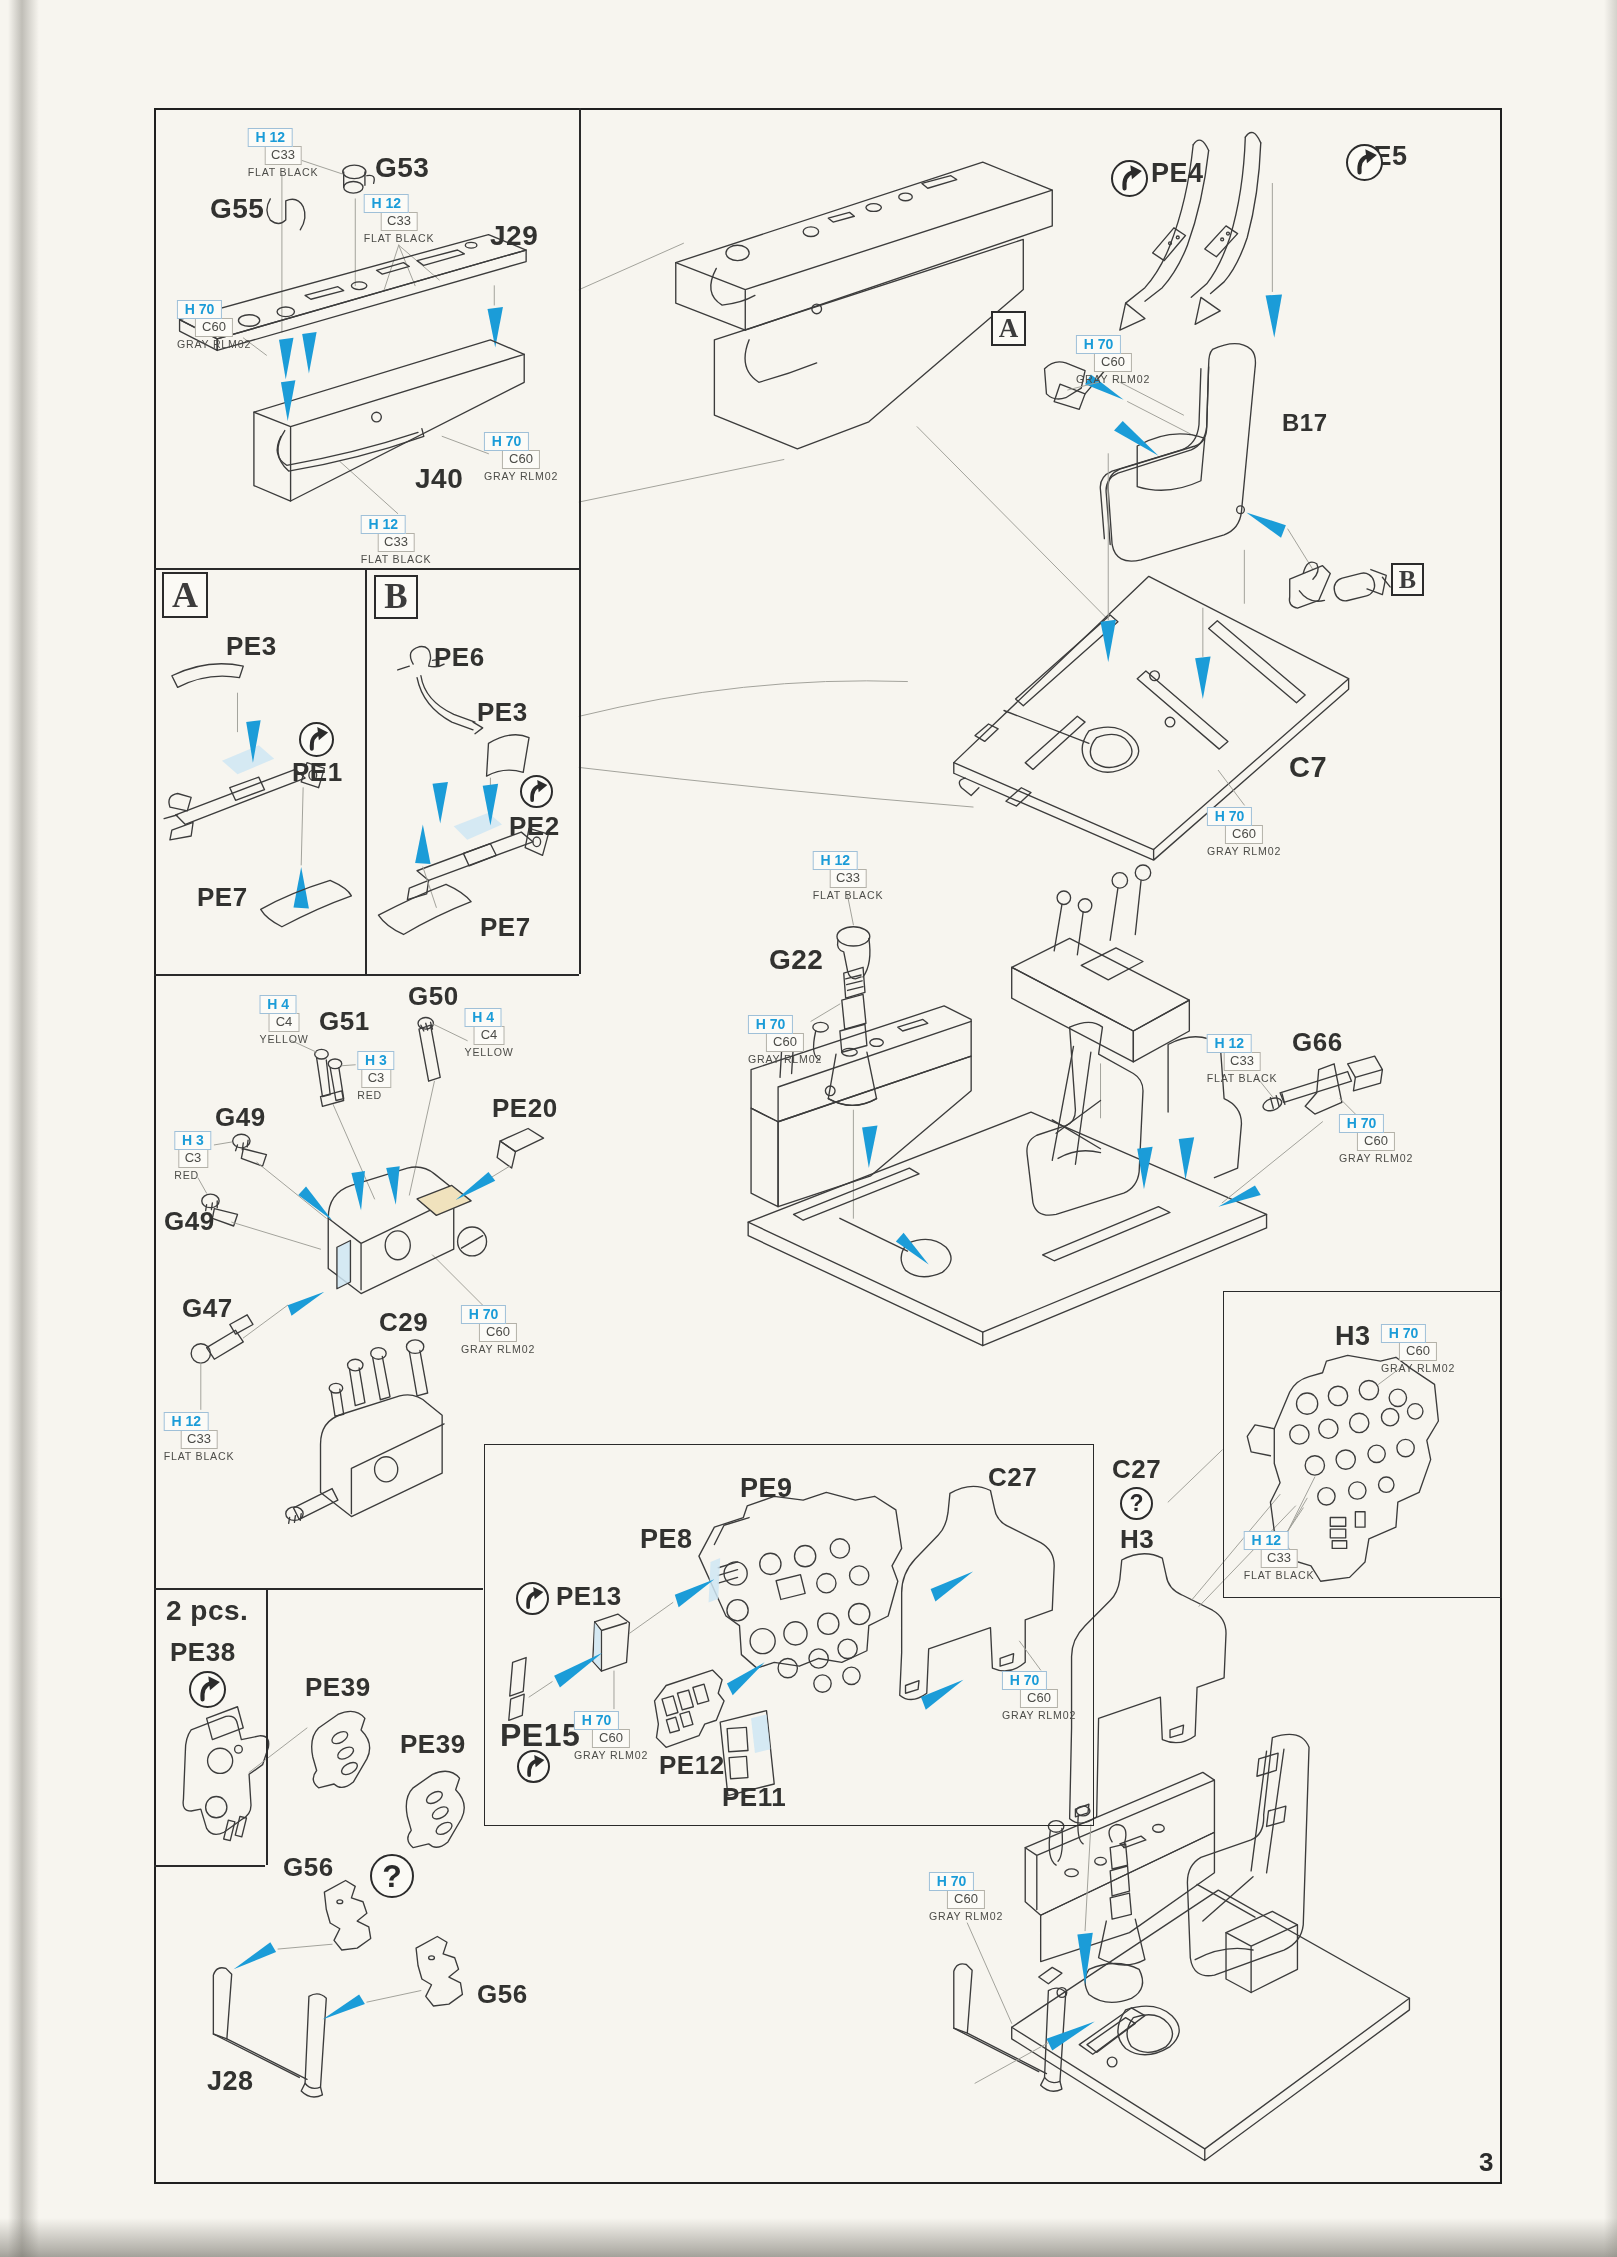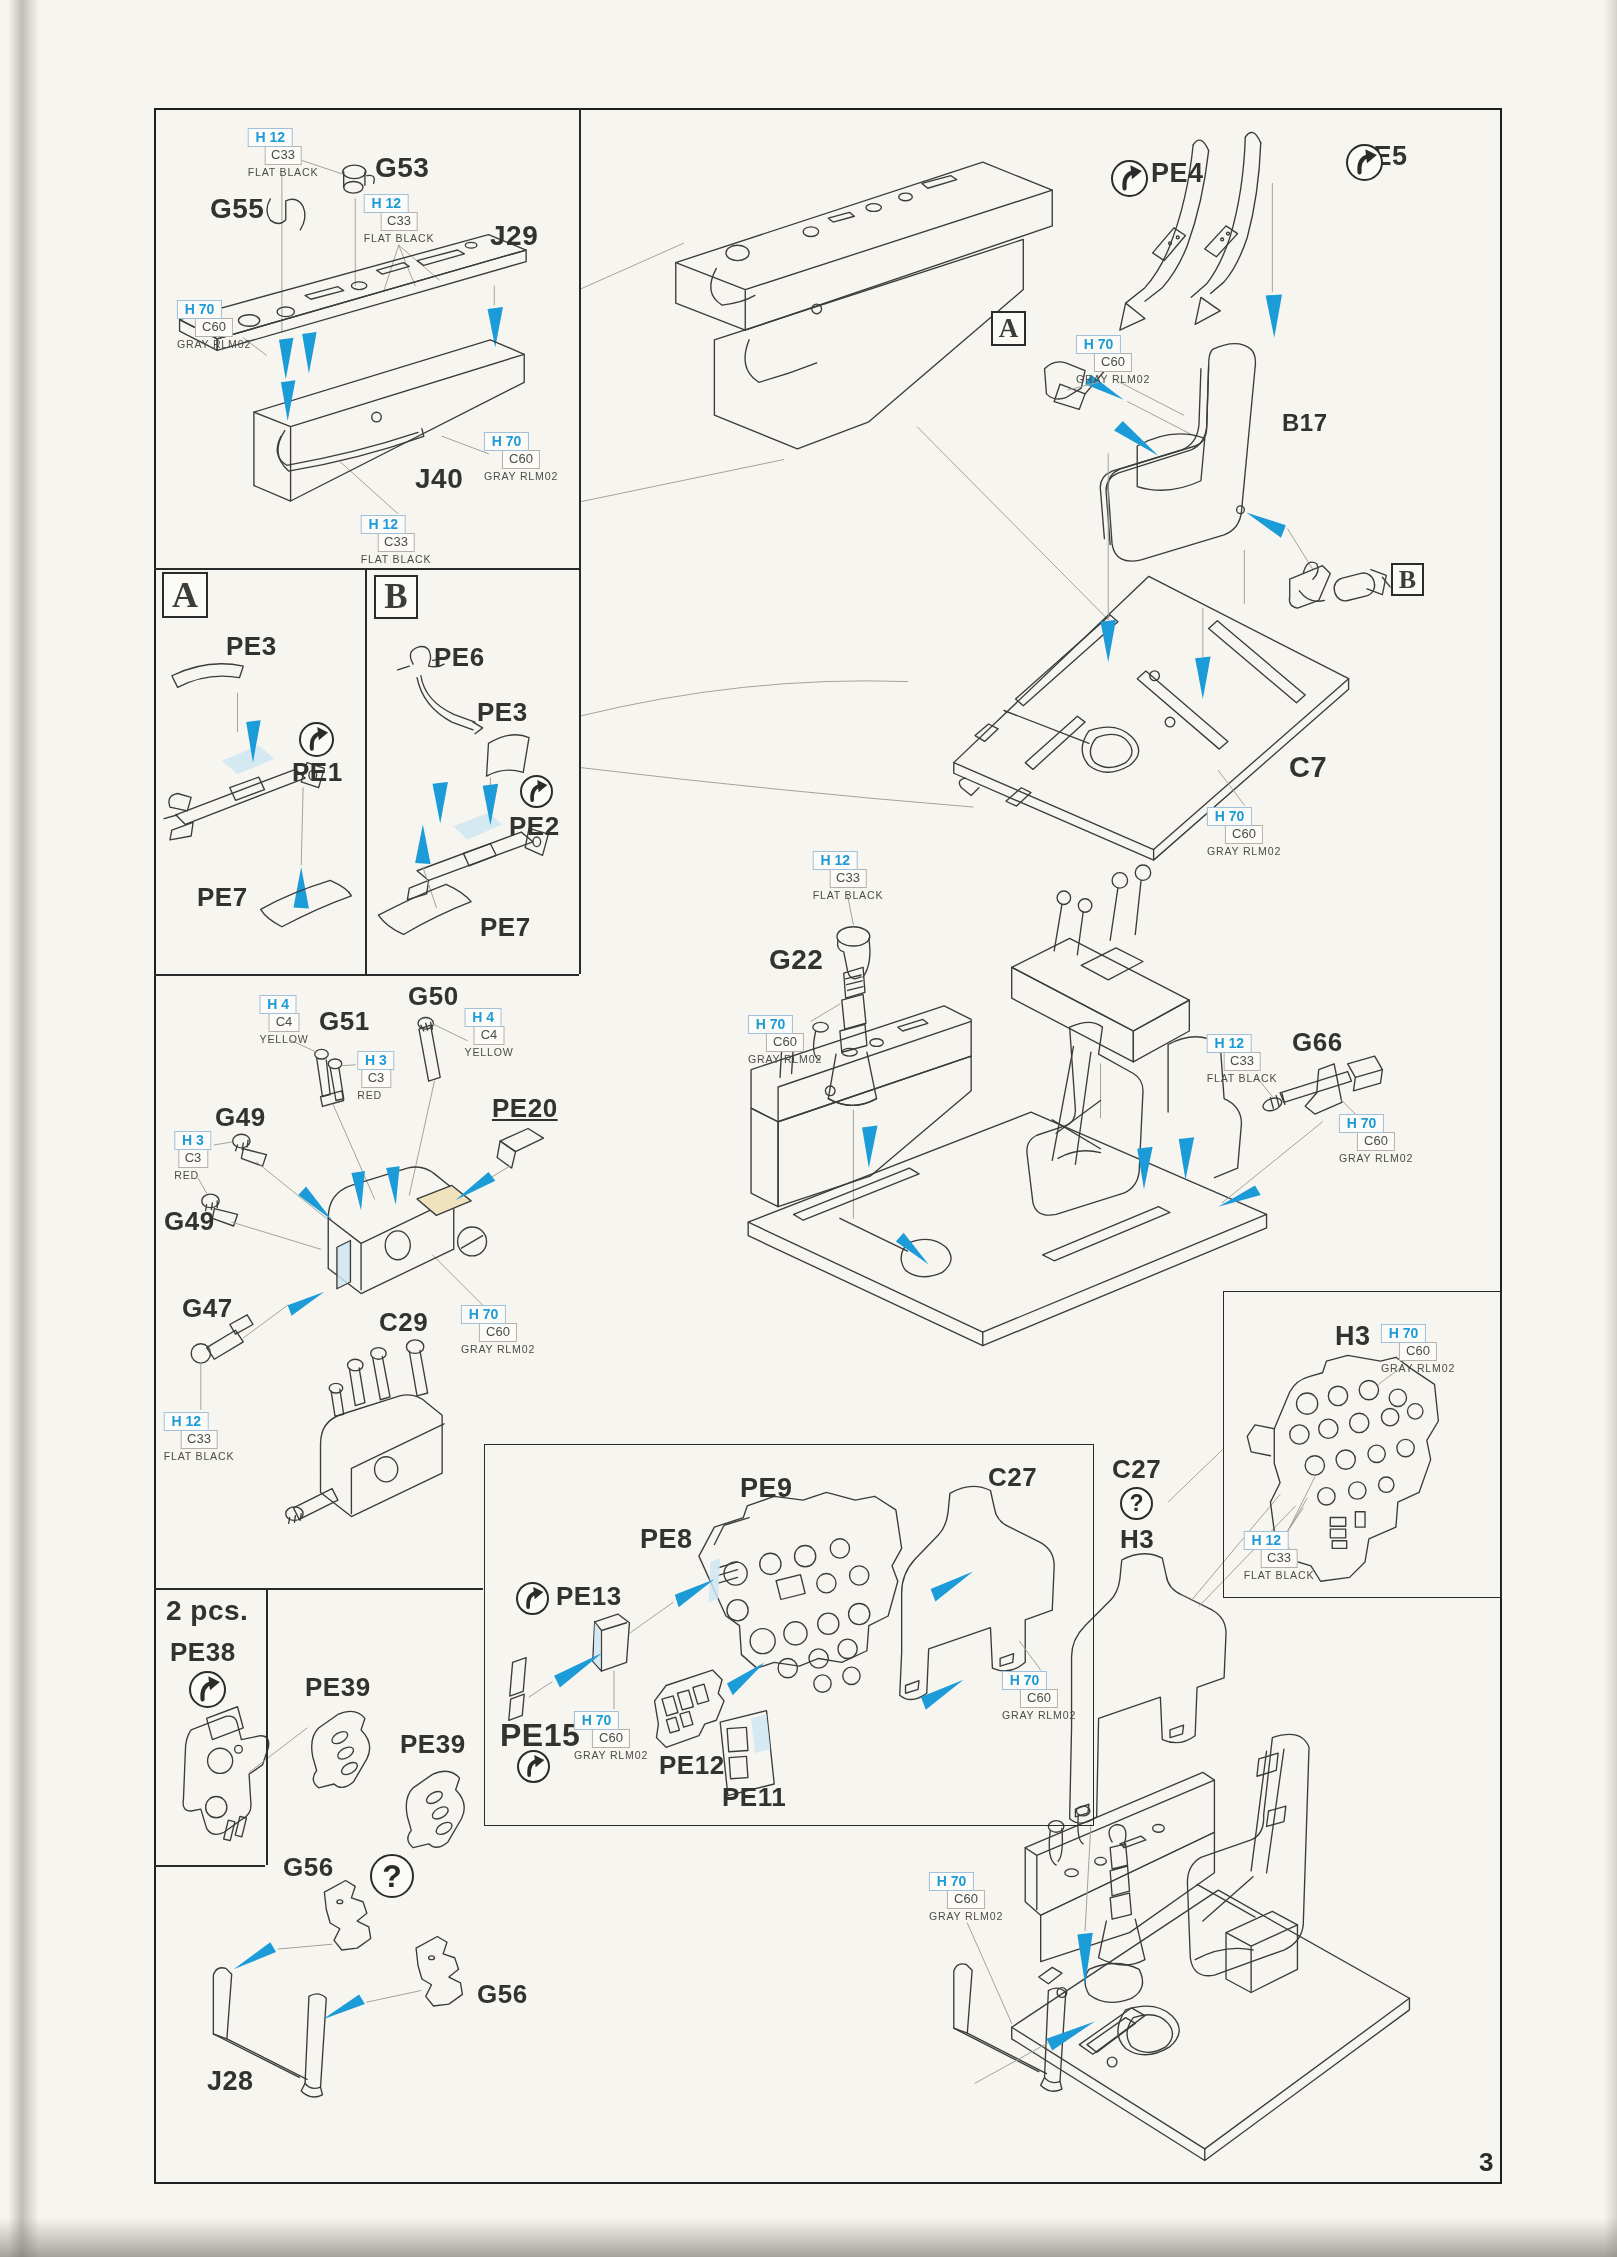--- a/index.html
+++ b/index.html
@@ -534,21 +534,21 @@
     <div class="plabel" style="left: 434px; top: 644px; font-size: 26px;">PE6</div>
     <div class="plabel" style="left: 477px; top: 699px; font-size: 26px;">PE3</div>
     <div class="plabel" style="left: 509px; top: 813px; font-size: 26px;">PE2</div>
     <div class="plabel" style="left: 480px; top: 914px; font-size: 26px;">PE7</div>
     <div class="plabel" style="left: 769px; top: 946px; font-size: 28px;">G22</div>
     <div class="plabel" style="left: 1292px; top: 1029px; font-size: 26px;">G66</div>
     <div class="plabel" style="left: 408px; top: 983px; font-size: 26px;">G50</div>
     <div class="plabel" style="left: 319px; top: 1008px; font-size: 26px;">G51</div>
     <div class="plabel" style="left: 215px; top: 1104px; font-size: 26px;">G49</div>
     <div class="plabel" style="left: 164px; top: 1208px; font-size: 26px;">G49</div>
-    <div class="plabel" style="left: 492px; top: 1095px; font-size: 26px; text-decoration: underline;">PE20</div>
+    <div class="plabel" style="left: 492px; top: 1095px; font-size: 26px;">PE20</div>
     <div class="plabel" style="left: 182px; top: 1295px; font-size: 26px;">G47</div>
     <div class="plabel" style="left: 379px; top: 1309px; font-size: 26px;">C29</div>
     <div class="plabel" style="left: 740px; top: 1475px; font-size: 27px;">PE9</div>
     <div class="plabel" style="left: 640px; top: 1526px; font-size: 27px;">PE8</div>
     <div class="plabel" style="left: 556px; top: 1583px; font-size: 26px;">PE13</div>
     <div class="plabel" style="left: 500px; top: 1719px; font-size: 32px;">PE15</div>
     <div class="plabel" style="left: 659px; top: 1752px; font-size: 26px;">PE12</div>
     <div class="plabel" style="left: 722px; top: 1784px; font-size: 26px;">PE11</div>
     <div class="plabel" style="left: 988px; top: 1464px; font-size: 26px;">C27</div>
     <div class="plabel" style="left: 1112px; top: 1456px; font-size: 26px;">C27</div>

